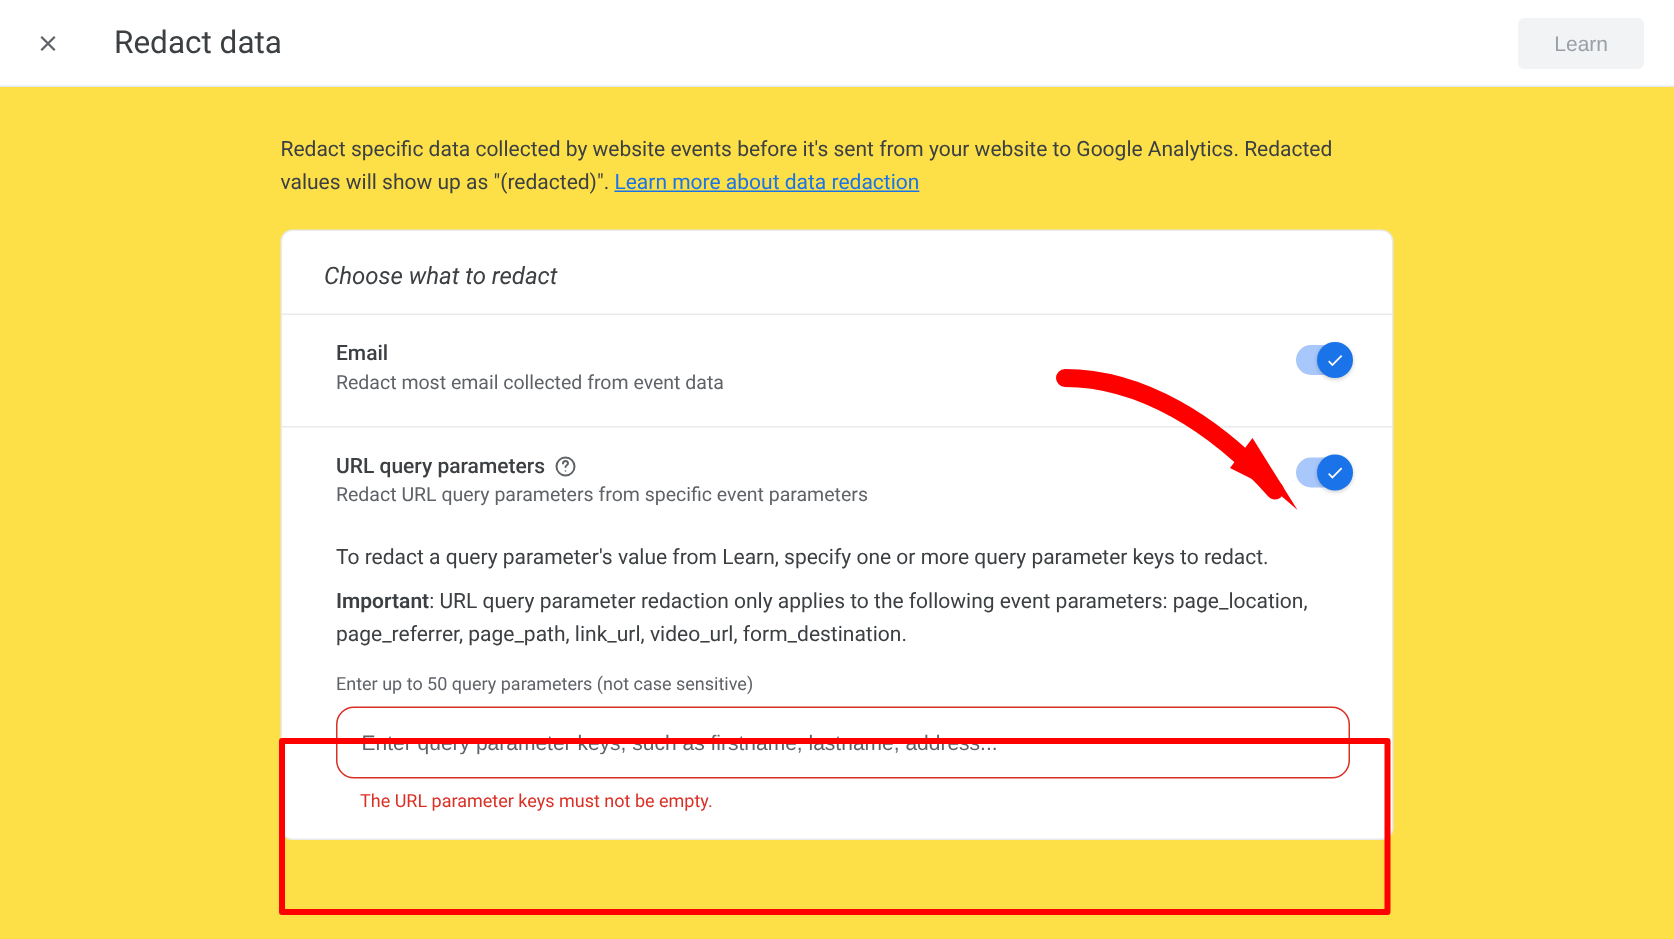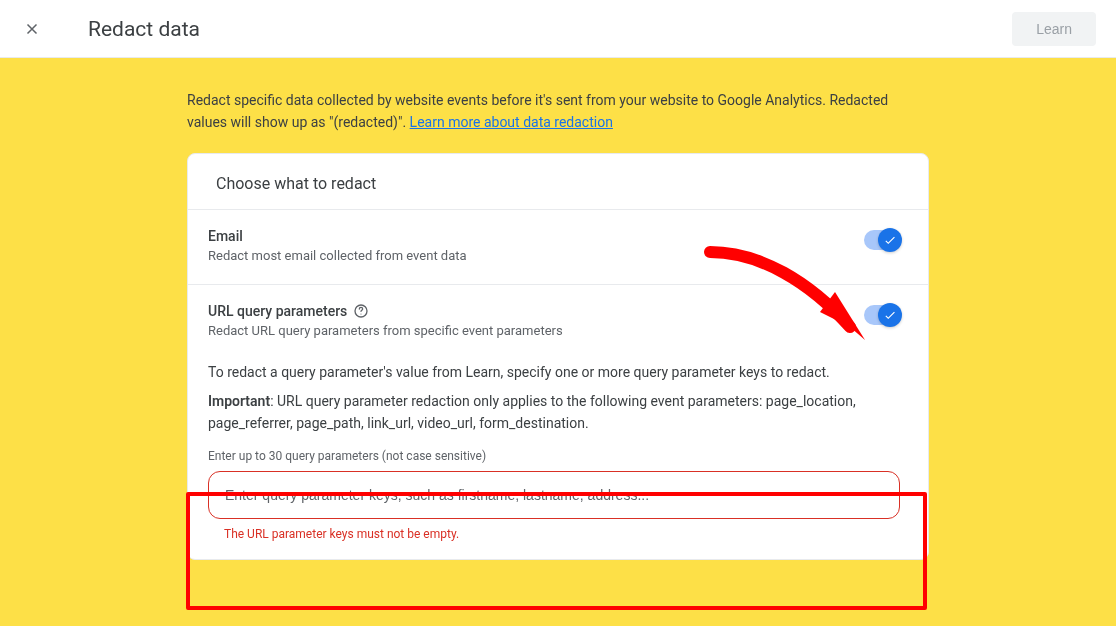--- a/index.html
+++ b/index.html
@@ -16,21 +16,21 @@
       display: flex;
       align-items: center;
       justify-content: space-between;
       padding: 14px 20px 14px 20px;
       border-bottom: 1px solid #e8eaed;
       height: 58px;
     }
     .header-left {
       display: flex;
       align-items: center;
-      gap: 44px;
+      gap: 32px;
     }
     .close-btn {
       width: 24px; height: 24px;
       display: flex; align-items: center; justify-content: center;
       color: #5f6368;
       cursor: pointer;
     }
     .close-btn svg { width: 18px; height: 18px; }
     .page-title {
       font-size: 21px;
@@ -71,24 +71,25 @@
     .card {
       background: #fff;
       border-radius: 8px;
       padding-top: 0;
       border: 1px solid #e8eaed;
     }
     .card-header {
       padding: 20px 28px 16px 28px;
       font-size: 16px;
       color: #3c4043;
+      font-style: italic;
     }
     .option-row {
       border-top: 1px solid #e8eaed;
-      padding: 18px 28px 18px 20px;
+      padding: 18px 28px 18px 36px;
       display: flex;
       align-items: flex-start;
       justify-content: center;
     }
     .option-row.expanded {
       flex-direction: column;
       align-items: stretch;
     }
     .option-row-top {
       display: flex;
@@ -246,21 +247,21 @@
           </div>
         </div>
 
         <div class="body-text">To redact a query parameter's value from Learn, specify one or more query parameter keys to redact.</div>
 
         <div class="body-text body-text-2">
           <strong>Important</strong><span>: URL query parameter redaction only applies to the following event parameters: page_location, page_referrer, page_path, link_url, video_url, form_destination.</span>
         </div>
 
         <div class="input-section">
-          <div class="input-hint">Enter up to 30 query parameters (not case sensitive)</div>
+          <div class="input-hint">Enter up to 50 query parameters (not case sensitive)</div>
           <input class="query-input" type="text" placeholder="Enter query parameter keys, such as firstname, lastname, address..." style="">
           <div class="error-text">The URL parameter keys must not be empty.</div>
         </div>
 
       </div>
     </div>
 
   </div>
 
   <svg class="arrow-overlay" style="left:700px; top:184px; width:180px; height:110px;" viewBox="0 0 180 110">

